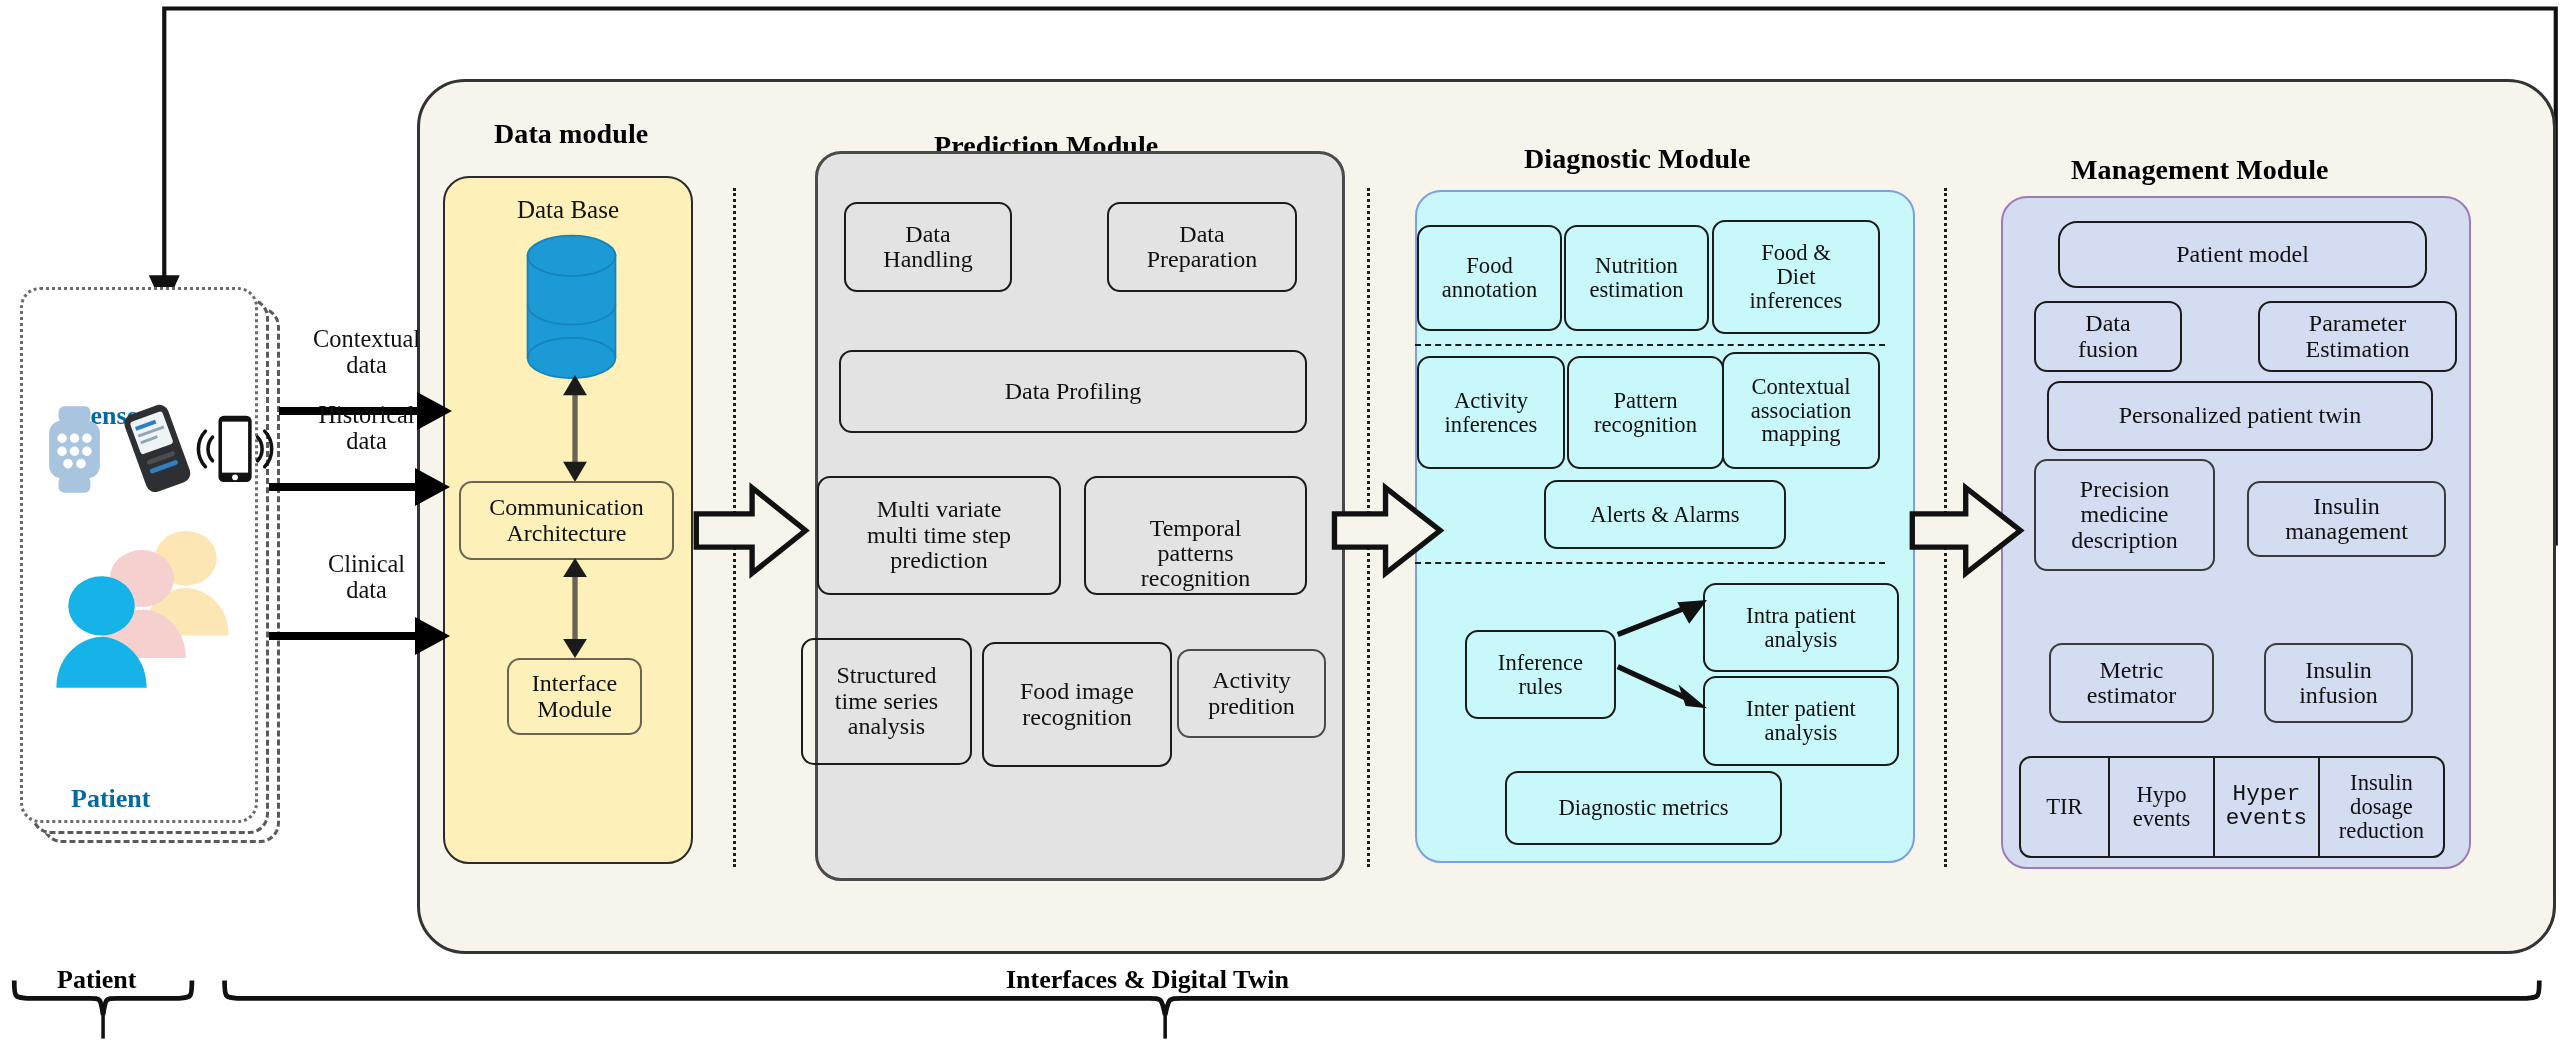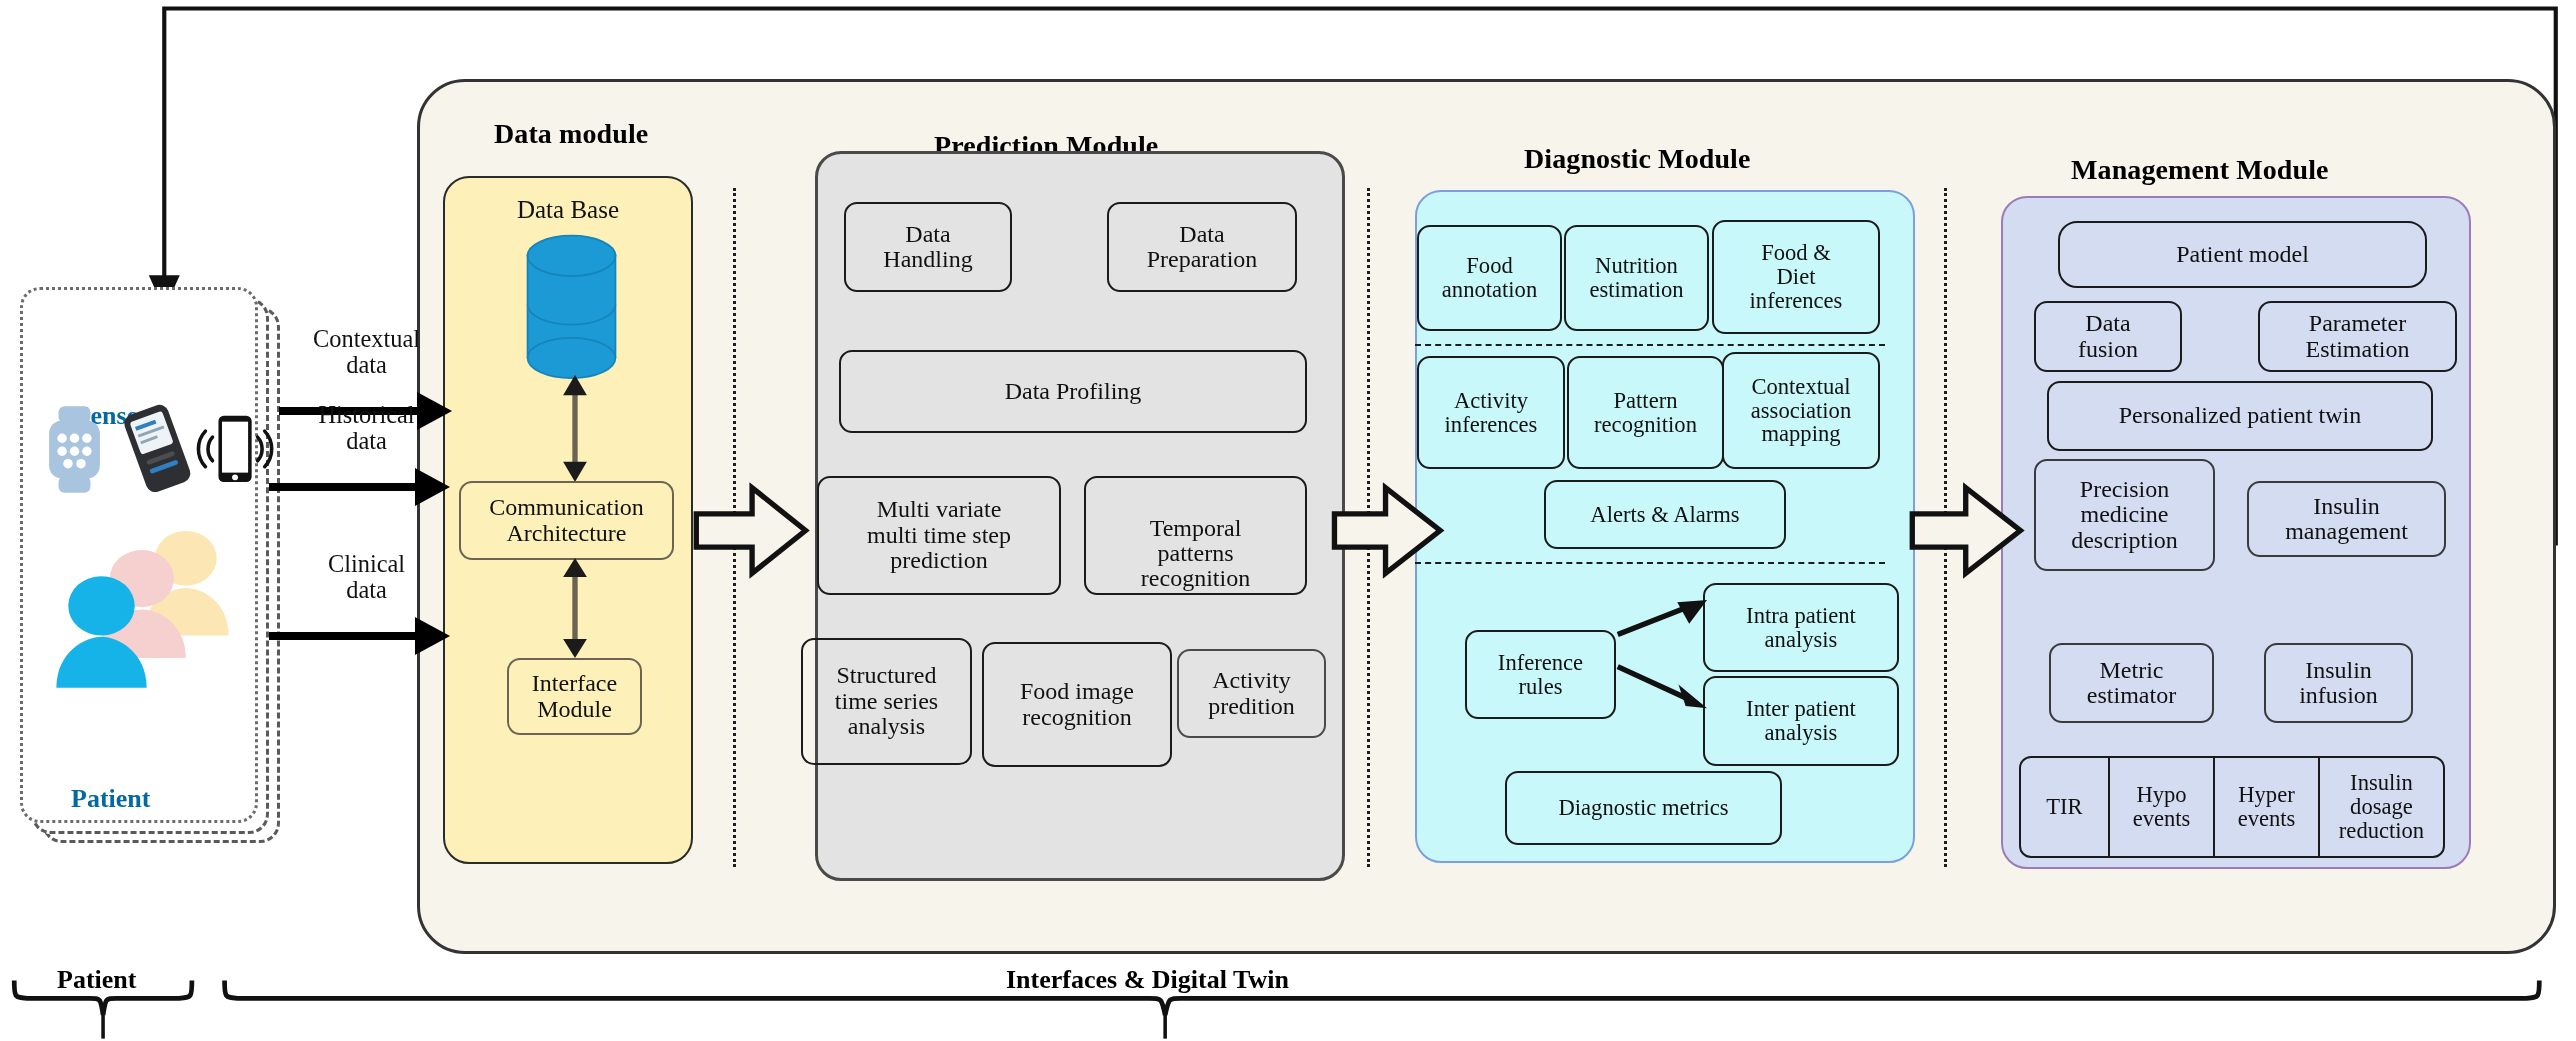--- a/index.html
+++ b/index.html
@@ -246,21 +246,21 @@
   <div class="node" style="left:2049px; top:643px; width:165px; height:80px; border-color:#3a3a3a;">
     <span>Metric<br>estimator</span>
   </div>
   <div class="node" style="left:2264px; top:643px; width:149px; height:80px; border-color:#3a3a3a;">
     <span>Insulin<br>infusion</span>
   </div>
 
   <div id="tirStrip">
     <div class="cell" style="width:89px;">TIR</div>
     <div class="cell" style="width:105px;">Hypo<br>events</div>
-    <div class="cell" style="width:105px;">Hyper<br>events</div>
+    <div class="cell" style="width:105px;font-family:Liberation Mono, monospace;">Hyper<br>events</div>
     <div class="cell" style="width:123px;">Insulin<br>dosage<br>reduction</div>
   </div>
 
   <svg class="blockArrow" style="left:695px; top:483px; width:113px; height:95px;" viewBox="0 0 190 160" width="113" height="95">
     <polygon points="2,52 96,52 96,8 186,80 96,152 96,108 2,108" fill="#f7f4ec" stroke="#111" stroke-width="9" stroke-linejoin="miter"></polygon>
   </svg>
   <svg class="blockArrow" style="left:1333px; top:483px; width:111px; height:95px;" viewBox="0 0 186 160" width="111" height="95">
     <polygon points="2,52 88,52 88,8 180,80 88,152 88,108 2,108" fill="#f7f4ec" stroke="#111" stroke-width="9" stroke-linejoin="miter"></polygon>
   </svg>
   <svg class="blockArrow" style="left:1911px; top:483px; width:113px; height:95px;" viewBox="0 0 190 160" width="113" height="95">

